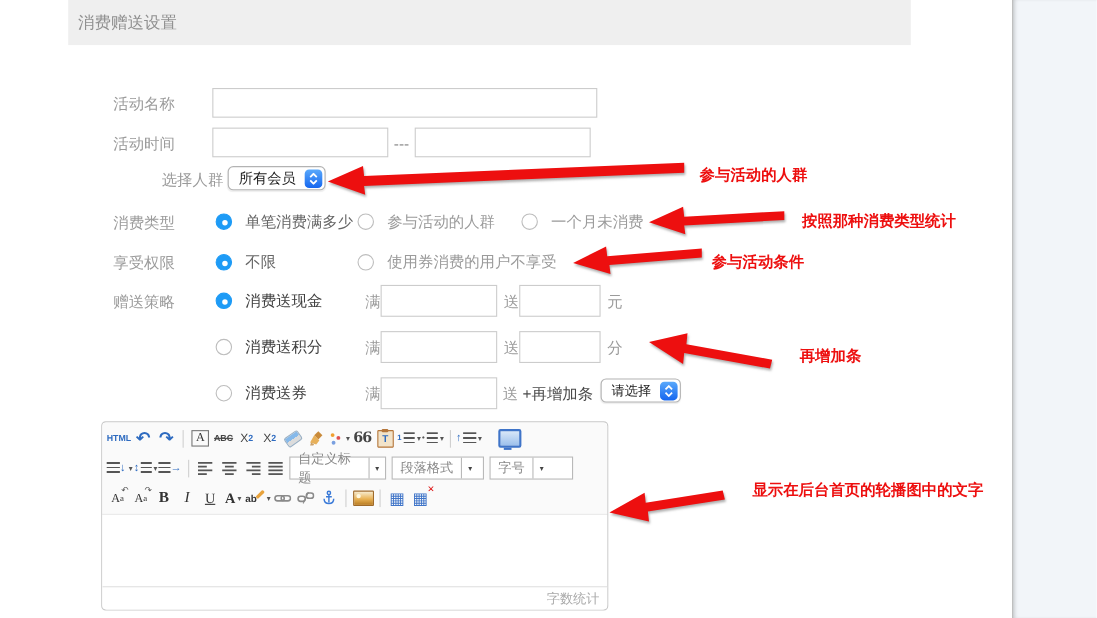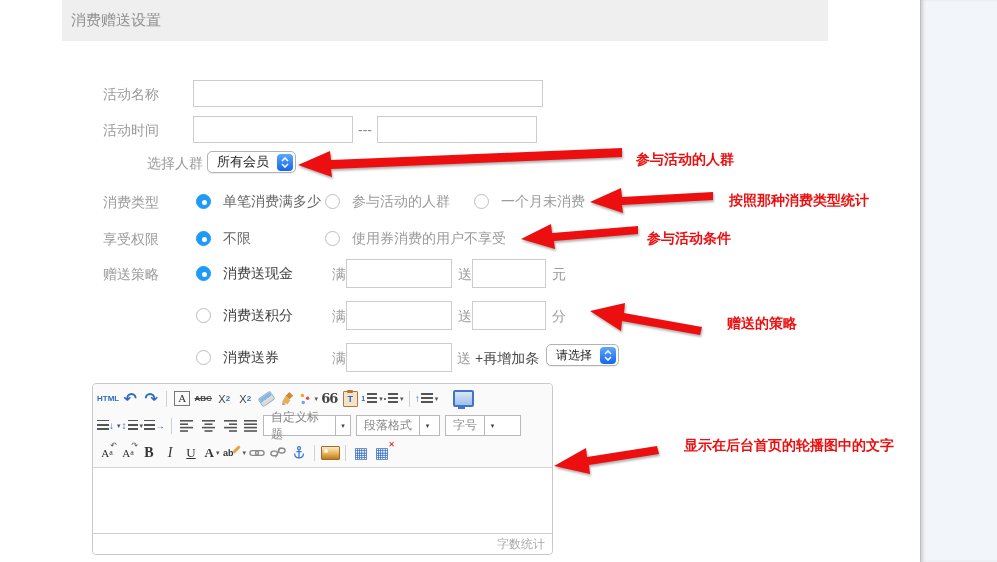--- a/index.html
+++ b/index.html
@@ -427,16 +427,16 @@
     <polygon class="arrow" points="298,165 330,151 331,160 622,148 622,157 331,169 332,177"></polygon>
     <polygon class="arrow" points="590,202 621,188 622,197 713,192 713,200 622,205 623,213"></polygon>
     <polygon class="arrow" points="521,239 551,224 552,233 638,226 638,234 554,241 555,249"></polygon>
     <polygon class="arrow" points="590,311 625,303 624,313 702,327 700,335 622,321 621,331"></polygon>
     <polygon class="arrow" points="554,466 586,448 587,457 657,446 659,454 589,465 590,474"></polygon>
   </svg>
 
   <div class="ann" style="left:636px;top:151px;">参与活动的人群</div>
   <div class="ann" style="left:729px;top:192px;">按照那种消费类型统计</div>
   <div class="ann" style="left:647px;top:230px;">参与活动条件</div>
-  <div class="ann" style="left:727px;top:315px;">赠送的策略</div>
+  <div class="ann" style="left:727px;top:315px;">再增加条</div>
   <div class="ann" style="left:684px;top:437px;">显示在后台首页的轮播图中的文字</div>
 
 </div>
 
 </body></html>

